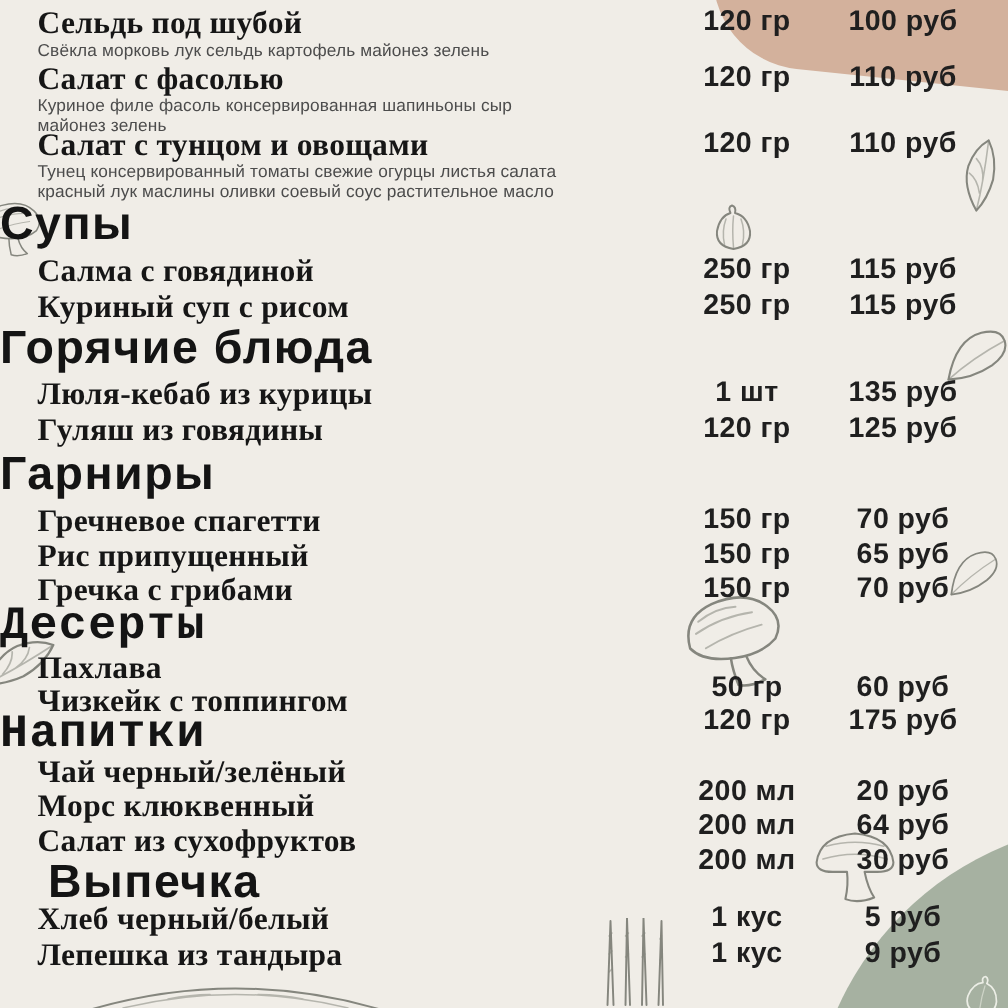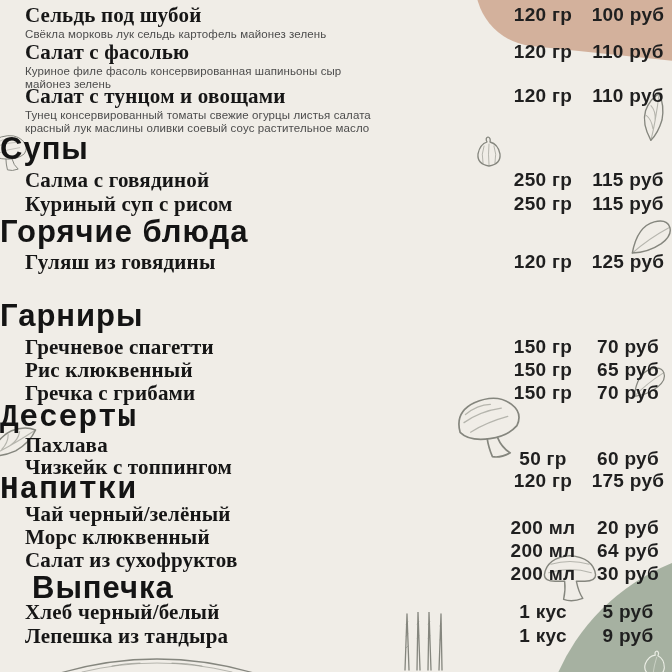--- a/index.html
+++ b/index.html
@@ -17,29 +17,29 @@
   
   .sk{position:absolute;z-index:1;}
   .sk svg{display:block;}
   .sk path,.sk ellipse{fill:none;stroke:#85867e;stroke-width:1.3;stroke-linecap:round;stroke-linejoin:round;}
   .sk .lt{opacity:.55;stroke-width:1;}
   .sk.white path{stroke:#eceee6;}
 
   
   .content{position:absolute;inset:0;z-index:3;}
   .row{position:absolute;left:0;width:672px;display:flex;align-items:flex-start;
-       padding:0 1px 0 25px;box-sizing:border-box;}
+       padding:0 27px 0 25px;box-sizing:border-box;}
   .namewrap{flex:1;min-width:0;}
   .dish{font-family:"Liberation Serif",serif;font-weight:600;font-size:21px;
         line-height:22px;color:#161616;letter-spacing:.2px;}
   .desc{font-size:11.5px;line-height:13px;color:#4c4c4c;letter-spacing:.1px;
         white-space:pre-line;margin-top:2px;}
   .qty{width:72px;text-align:center;font-size:19px;line-height:22px;font-weight:700;
        color:#1f1f1f;letter-spacing:.3px;white-space:nowrap;flex:none;}
-  .price{width:86px;margin-left:6px;text-align:center;font-size:19px;line-height:22px;
+  .price{width:86px;margin-left:25px;text-align:center;font-size:19px;line-height:22px;
          font-weight:700;color:#1f1f1f;letter-spacing:.3px;white-space:nowrap;flex:none;}
   .offset .qty,.offset .price{position:relative;top:14px;}
   .hdr{position:absolute;left:0;width:672px;text-align:left;font-size:31px;
        line-height:38px;font-weight:700;color:#141414;letter-spacing:1px;}
   .list{position:absolute;left:0;width:672px;}
   .list .row{position:relative;}
   .rh24 .row{height:24px;} .rh23 .row{height:23px;} .rh22 .row{height:22px;}
 </style>
 </head>
 <body>
@@ -162,39 +162,46 @@
           </div>
         <div class="qty">250 гр</div>
         <div class="price">115 руб</div>
       </div>
     </div>
 
     <div class="hdr" style="top:213px;">Горячие блюда</div>
     <div class="list rh24" style="top:251px;">
       <div class="row">
         <div class="namewrap">
+            <div class="dish">Люля-кебаб из курицы</div>
+          </div>
+        <div class="qty">1 шт</div>
+        <div class="price">135 руб</div>
+      </div>
+      <div class="row">
+        <div class="namewrap">
             <div class="dish">Гуляш из говядины</div>
           </div>
         <div class="qty">120 гр</div>
         <div class="price">125 руб</div>
       </div>
     </div>
 
     <div class="hdr" style="top:297px;">Гарниры</div>
     <div class="list rh23" style="top:336px;">
       <div class="row">
         <div class="namewrap">
             <div class="dish">Гречневое спагетти</div>
           </div>
         <div class="qty">150 гр</div>
         <div class="price">70 руб</div>
       </div>
       <div class="row">
         <div class="namewrap">
-            <div class="dish">Рис клюквенный</div>
+            <div class="dish">Рис припущенный</div>
           </div>
         <div class="qty">150 гр</div>
         <div class="price">65 руб</div>
       </div>
       <div class="row">
         <div class="namewrap">
             <div class="dish">Гречка с грибами</div>
           </div>
         <div class="qty">150 гр</div>
         <div class="price">70 руб</div>

